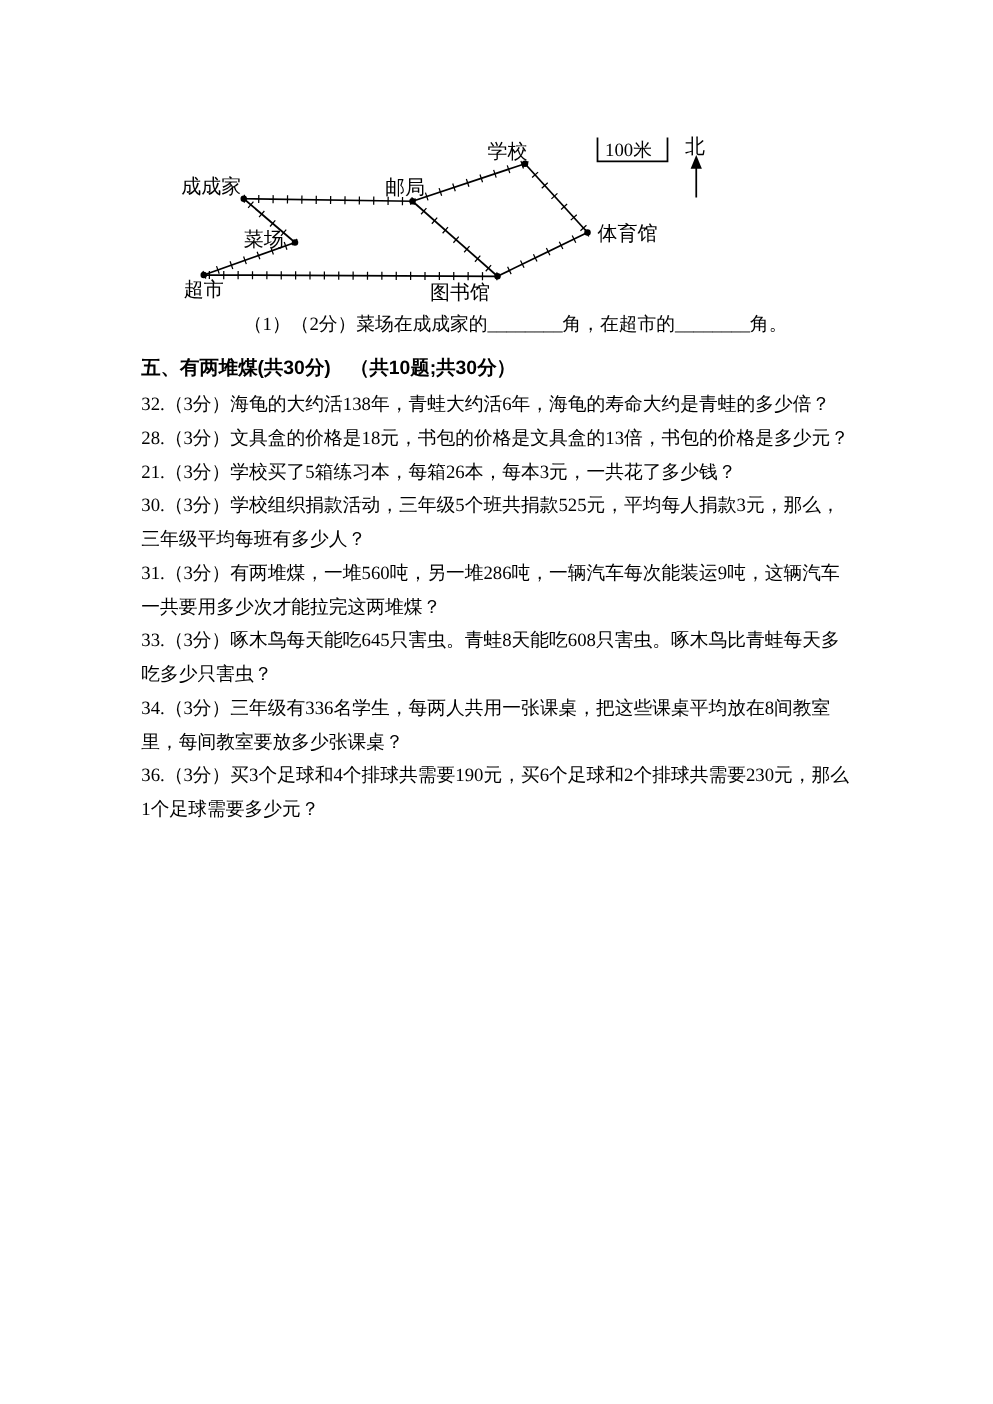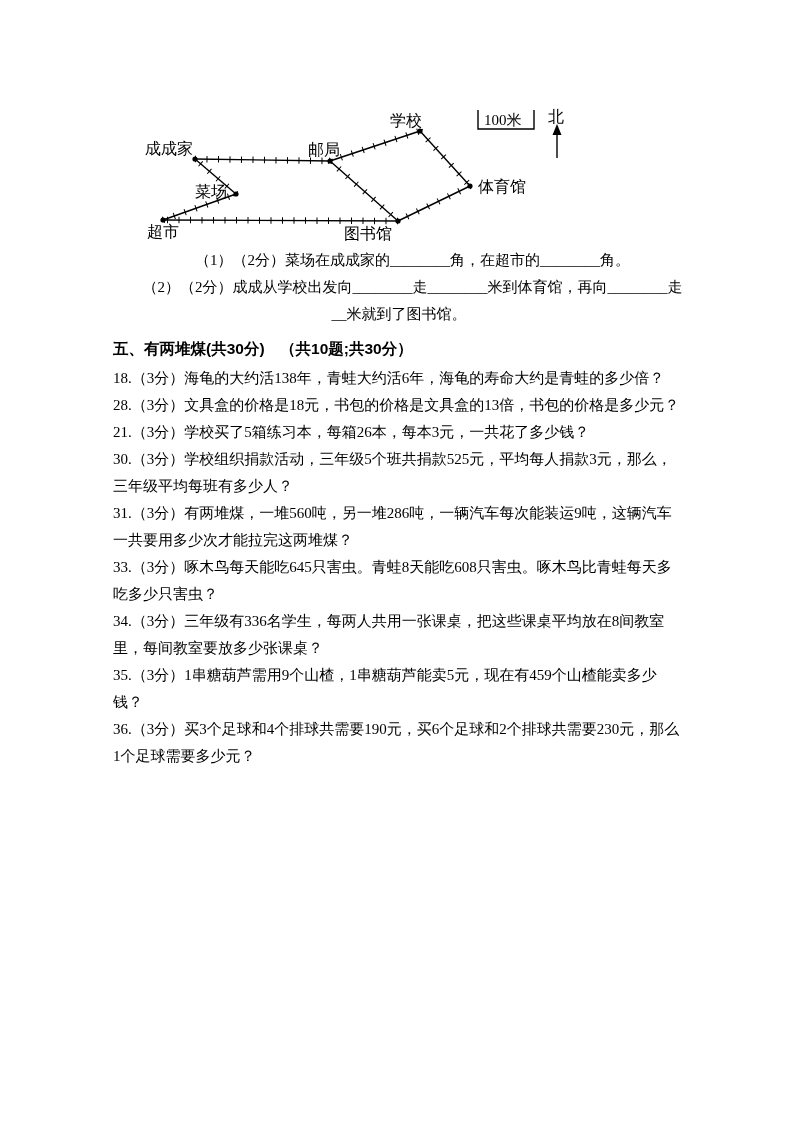--- a/index.html
+++ b/index.html
@@ -105,28 +105,26 @@
       <g class="north">
         <text x="448" y="24">北</text>
         <line x1="457" y1="60" x2="457" y2="35"></line>
         <polygon points="457,26 452.5,37 461.5,37"></polygon>
       </g>
     </svg>
   </div>
 
   <div class="content">
     <p class="subq">（1）（2分）菜场在成成家的________角，在超市的________角。</p>
-    <p class="subq">（2）（2分）成成从学校出发向________走________米到体育馆，再向________走__米就到了图书馆。</p>
 
     <p class="section-title">五、有两堆煤(共30分)　（共10题;共30分）</p>
 
-    <p class="problem">18.（3分）海龟的大约活138年，青蛙大约活6年，海龟的寿命大约是青蛙的多少倍？</p>
+    <p class="problem">32.（3分）海龟的大约活138年，青蛙大约活6年，海龟的寿命大约是青蛙的多少倍？</p>
     <p class="problem">28.（3分）文具盒的价格是18元，书包的价格是文具盒的13倍，书包的价格是多少元？</p>
     <p class="problem">21.（3分）学校买了5箱练习本，每箱26本，每本3元，一共花了多少钱？</p>
     <p class="problem">30.（3分）学校组织捐款活动，三年级5个班共捐款525元，平均每人捐款3元，那么，三年级平均每班有多少人？</p>
     <p class="problem">31.（3分）有两堆煤，一堆560吨，另一堆286吨，一辆汽车每次能装运9吨，这辆汽车一共要用多少次才能拉完这两堆煤？</p>
     <p class="problem">33.（3分）啄木鸟每天能吃645只害虫。青蛙8天能吃608只害虫。啄木鸟比青蛙每天多吃多少只害虫？</p>
     <p class="problem">34.（3分）三年级有336名学生，每两人共用一张课桌，把这些课桌平均放在8间教室里，每间教室要放多少张课桌？</p>
-    <p class="problem">35.（3分）1串糖葫芦需用9个山楂，1串糖葫芦能卖5元，现在有459个山楂能卖多少钱？</p>
     <p class="problem">36.（3分）买3个足球和4个排球共需要190元，买6个足球和2个排球共需要230元，那么1个足球需要多少元？</p>
   </div>
 
 </div>
 
 </body></html>

